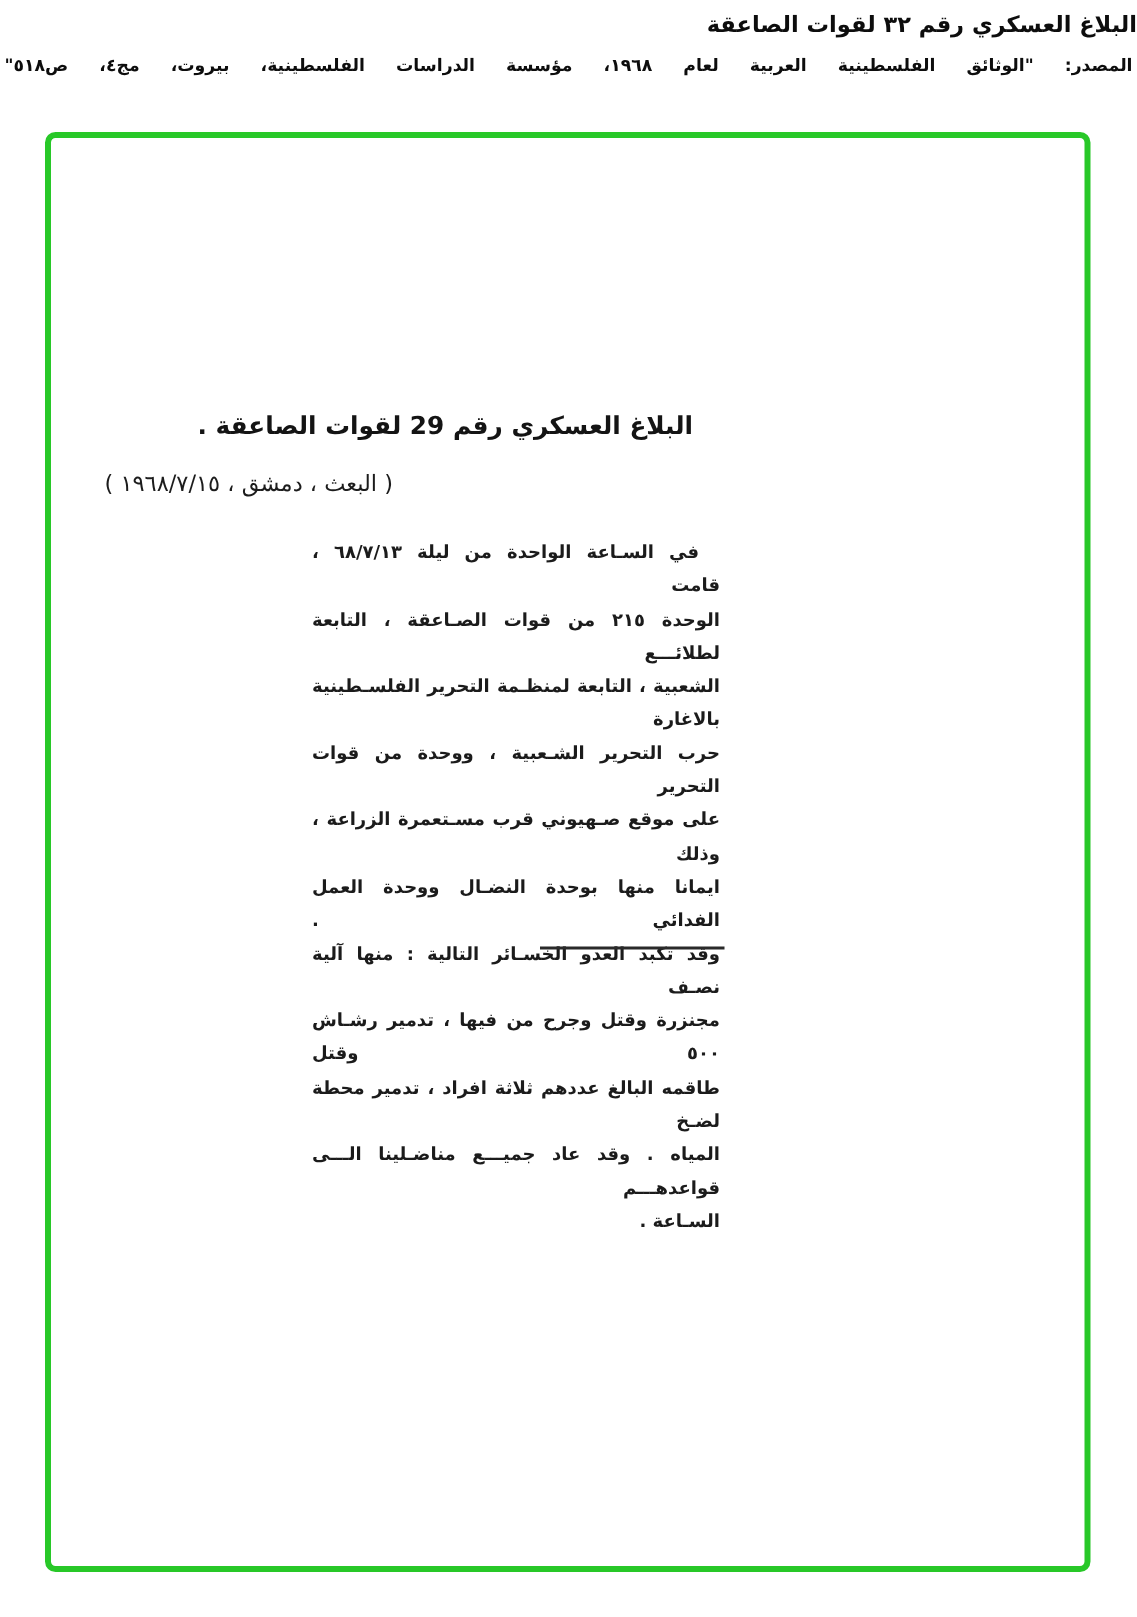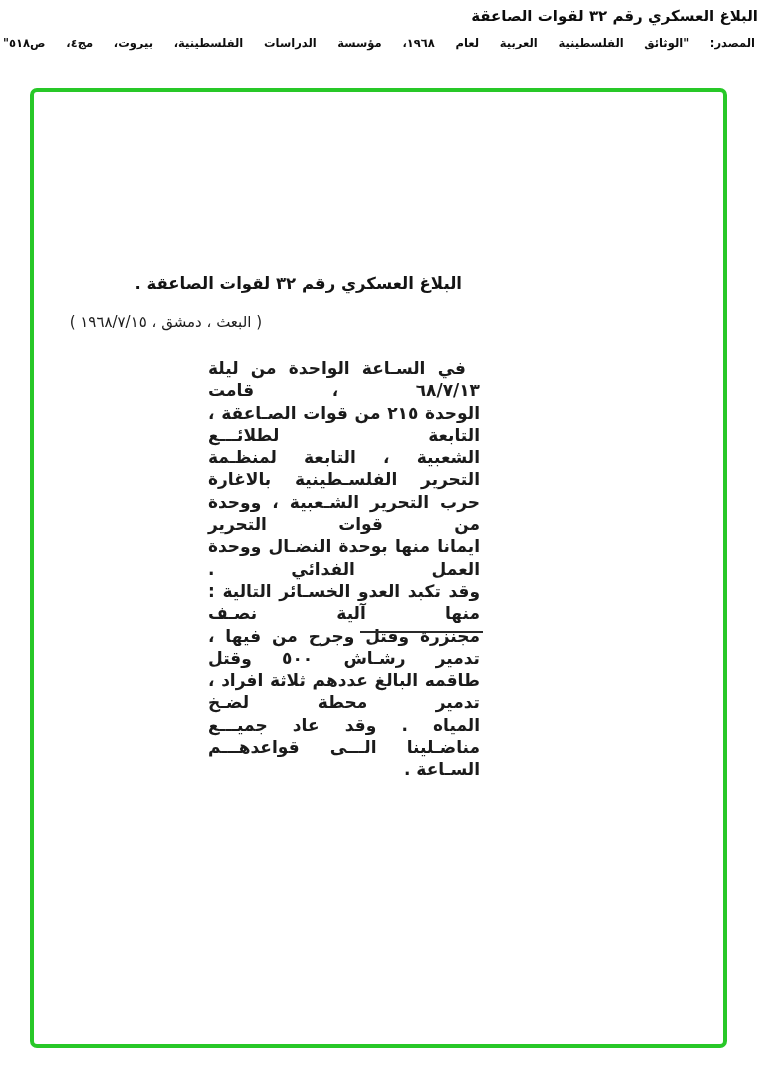--- a/index.html
+++ b/index.html
@@ -45,21 +45,21 @@
     position:absolute;top:313px;right:496px;
     direction:rtl;text-align:right;
     font-size:15px;font-weight:500;color:#1c1c1c;
     white-space:nowrap;
     margin-left:20px;
   }
   .doc-body{
     position:absolute;top:357px;right:278px;
     width:272px;
     direction:rtl;
-    font-size:17px;font-weight:600;color:#1b1b1b;
+    font-size:12px;font-weight:600;color:#1b1b1b;
   }
   .body-line{
     line-height:22.3px;
     text-align:justify;
     text-align-last:justify;
   }
   .body-line.first{ text-indent:14px; }
   .body-line.last{ text-align-last:right; }
   .section-divider{
     position:absolute;top:631px;right:275px;
@@ -71,29 +71,30 @@
 <body>
 
 <div class="page">
 
   <div class="hdr-title">البلاغ العسكري رقم ٣٢ لقوات الصاعقة</div>
 
   <div class="hdr-source">المصدر: "الوثائق الفلسطينية العربية لعام ١٩٦٨، مؤسسة الدراسات الفلسطينية، بيروت، مج٤، ص٥١٨"</div>
 
   <div class="scan-frame"></div>
 
-  <div class="doc-title">البلاغ العسكري رقم ٣٢ لقوات الصاعقة .</div>
+  <div class="doc-title">البلاغ العسكري رقم 29 لقوات الصاعقة .</div>
 
   <div class="doc-dateline">( البعث ، دمشق ، ١٩٦٨/٧/١٥ )</div>
 
   <div class="doc-body">
       <div class="body-line first">في السـاعة الواحدة من ليلة ٦٨/٧/١٣ ، قامت</div>
       <div class="body-line">الوحدة ٢١٥ من قوات الصـاعقة ، التابعة لطلائـــع</div>
       <div class="body-line">الشعبية ، التابعة لمنظـمة التحرير الفلسـطينية بالاغارة</div>
       <div class="body-line">حرب التحرير الشـعبية ، ووحدة من قوات التحرير</div>
+      <div class="body-line">على موقع صـهيوني قرب مسـتعمرة الزراعة ، وذلك</div>
       <div class="body-line">ايمانا منها بوحدة النضـال ووحدة العمل الفدائي .</div>
       <div class="body-line">وقد تكبد العدو الخسـائر التالية : منها آلية نصـف</div>
       <div class="body-line">مجنزرة وقتل وجرح من فيها ، تدمير رشـاش ٥٠٠ وقتل</div>
       <div class="body-line">طاقمه البالغ عددهم ثلاثة افراد ، تدمير محطة لضـخ</div>
       <div class="body-line">المياه . وقد عاد جميـــع مناضـلينا الـــى قواعدهـــم</div>
       <div class="body-line last">السـاعة .</div>
     </div>
 
   <div class="section-divider"></div>
 

